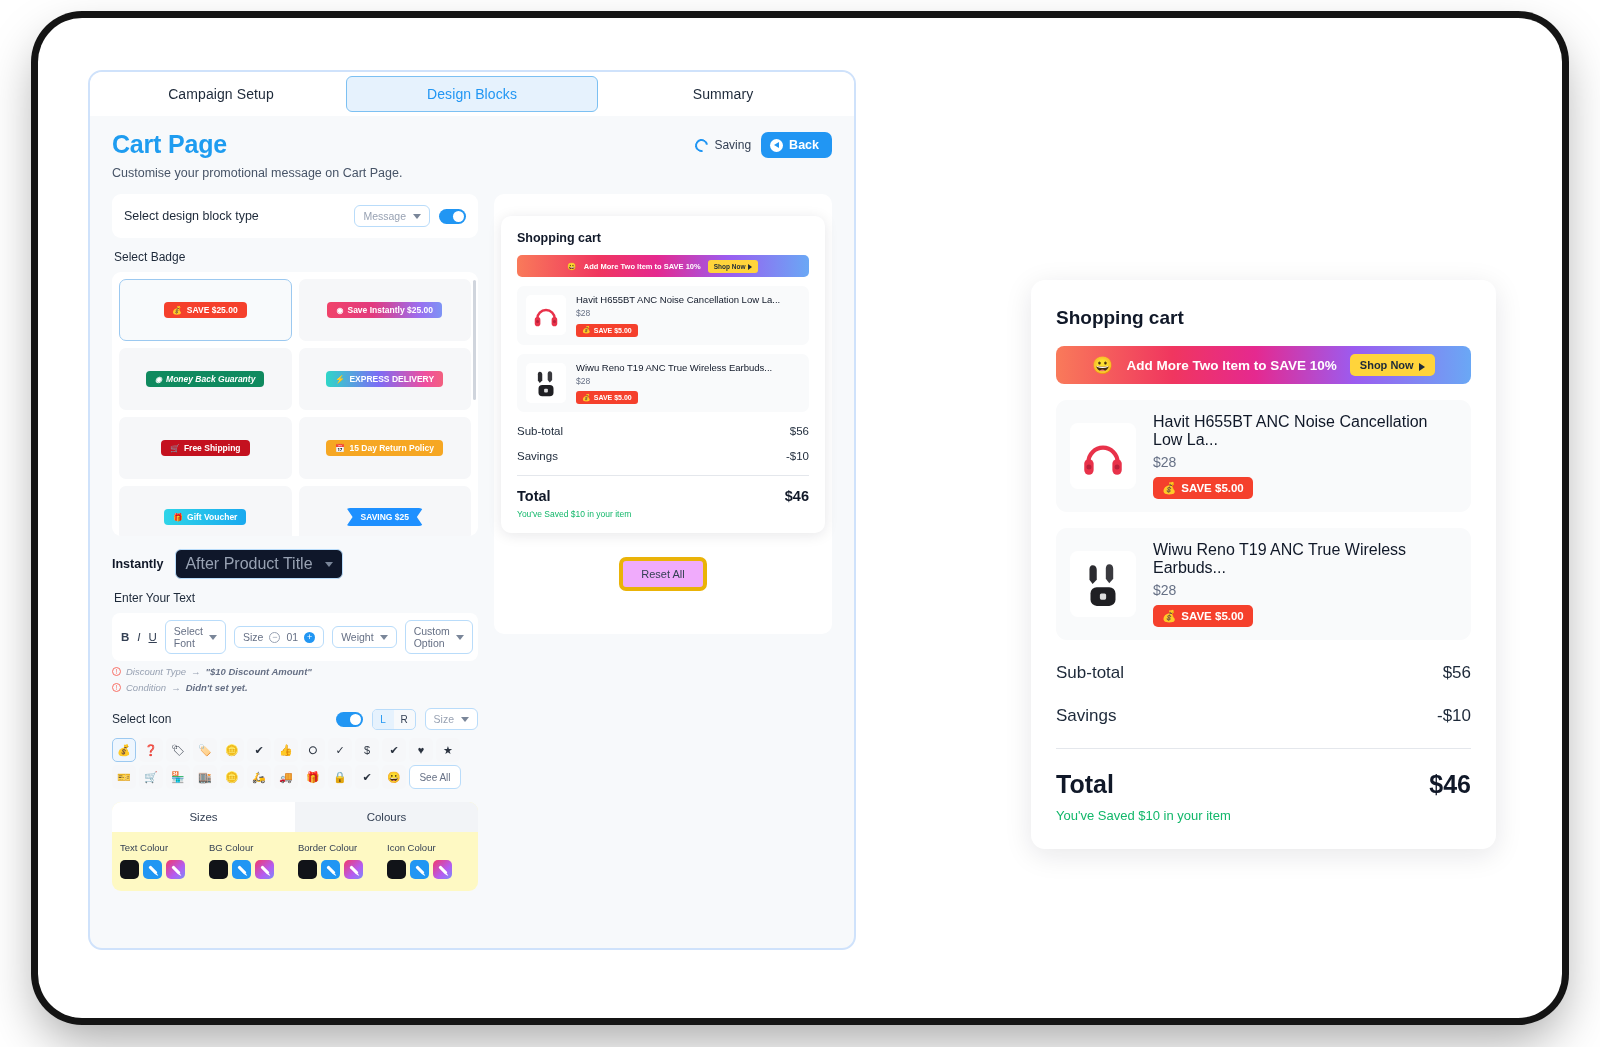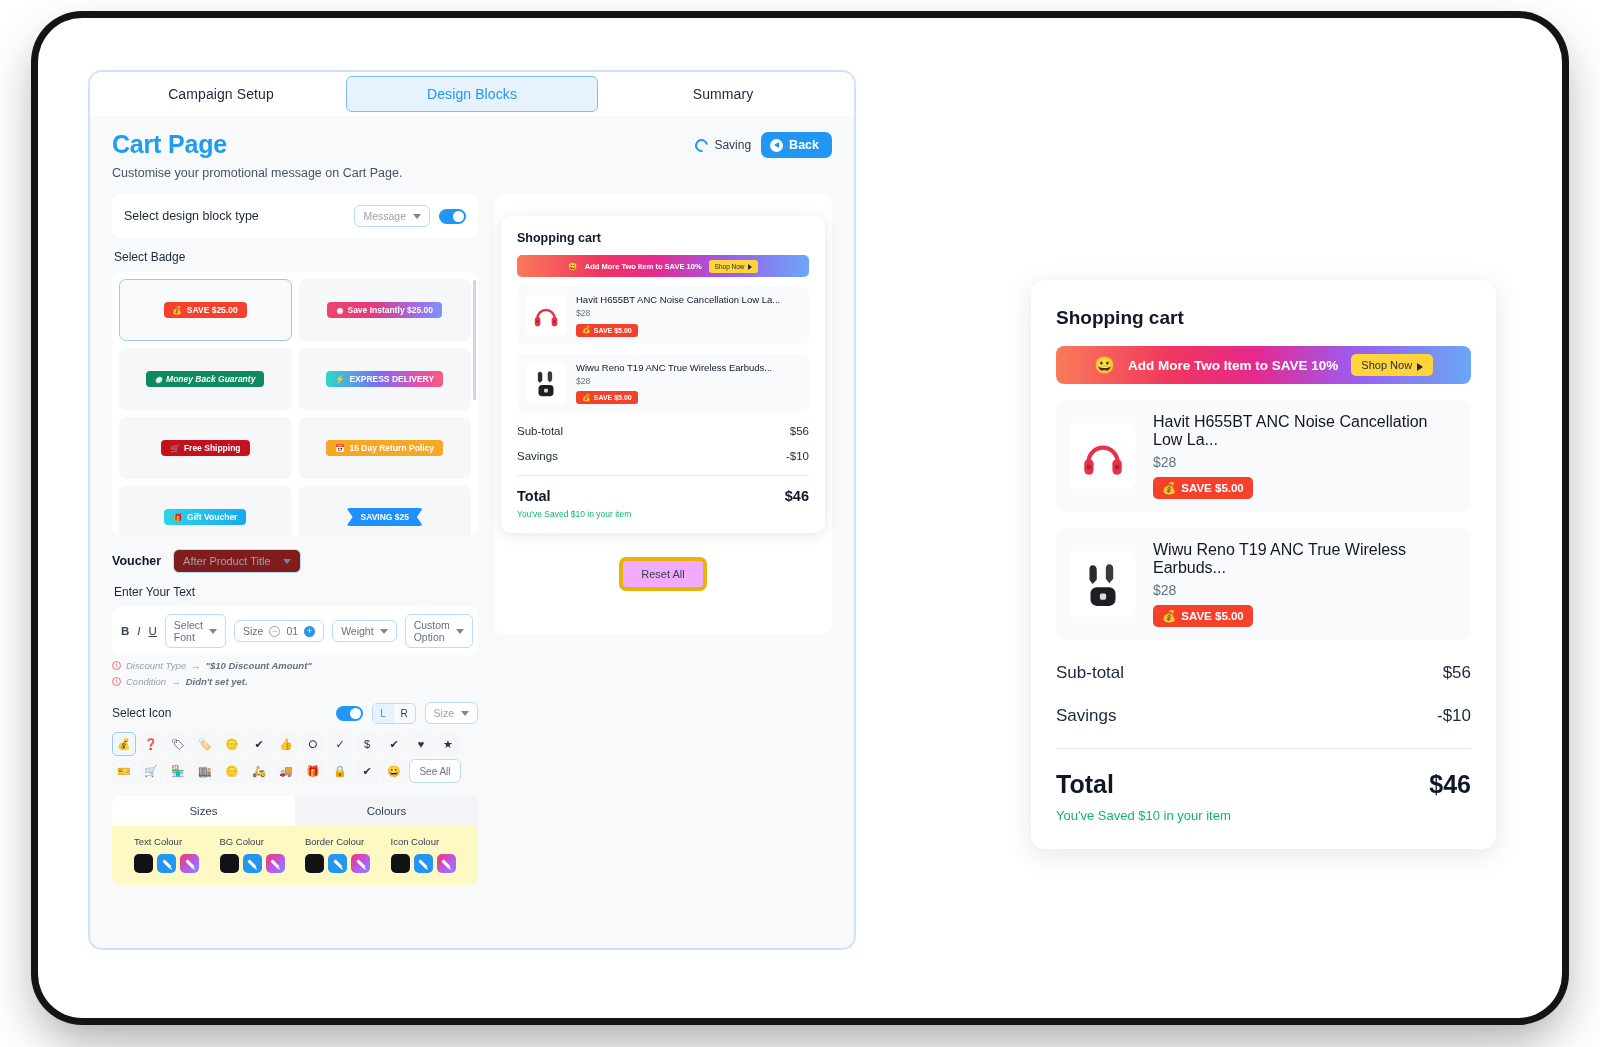--- a/index.html
+++ b/index.html
@@ -146,22 +146,22 @@
   #badge-scroll {
     position:absolute; right:2px; top:8px; width:3px; height:120px;
     background:#d0d5dd; border-radius:2px;
   }
 
   
   .inline-row { display: flex; align-items: center; gap: 12px; margin-bottom: 12px; }
   .bold-lbl { font-size: 12.5px; color: #101828; font-weight: 600; }
   .sel-box {
     display: flex; align-items: center; justify-content: space-between; gap: 12px;
-    border: 1px solid #b9dcfa; border-radius: 6px; background: #7f1d1d;
-    padding: 5px 9px; font-size: 11px; color: #98a2b3; min-width: 120px; cursor: pointer;
+    border: 1px solid #b9dcfa; border-radius: 6px; background: #0f172a;
+    padding: 5px 9px; font-size: 16px; color: #98a2b3; min-width: 120px; cursor: pointer;
   }
 
   
   #toolbar {
     background: #fff; border-radius: 8px; padding: 7px 9px;
     display: flex; align-items: center; gap: 8px; margin-bottom: 2px;
   }
   .fmt { font-size: 11.5px; color: #344054; width: 13px; text-align: center; cursor: pointer; }
   .tb-box {
     display:flex; align-items:center; gap:6px;
@@ -206,21 +206,21 @@
     display:flex;align-items:center;justify-content:center;
     font-size:10px;color:#667085;background:#fff;cursor:pointer;
   }
 
   
   #sc-card { background:#fef9c3; border-radius:9px; margin-top:13px; overflow:hidden; }
   #sc-tabs { display:flex; }
   .sc-tab { flex:1; text-align:center; font-size:11.5px; color:#344054; padding:9px 0; cursor:pointer; }
   .sc-tab.active { background:#fff; }
   .sc-tab.inactive { background:#f2f4f7; }
-  #sc-body { display:flex; padding:10px 8px 12px 8px; gap:6px;margin-left:14px; }
+  #sc-body { display:flex; padding:10px 8px 12px 8px; gap:6px; }
   .sc-col { flex:1; }
   .sc-name { font-size:9.5px; color:#344054; margin-bottom:7px; }
   .sw-row { display:flex; gap:4px; }
   .sw { width:19px;height:19px;border-radius:5px;cursor:pointer; position:relative; }
   .sw.black { background:#111318; }
   .sw.blue { background:#2196f3; }
   .sw.grad { background: linear-gradient(135deg,#f2386b,#b55cf0 60%,#7c8cf8); }
   .sw .pen {
     position:absolute; left:50%; top:50%; transform:translate(-50%,-50%) rotate(-45deg);
     width:3px;height:10px;background:#fff;border-radius:1px;
@@ -239,21 +239,21 @@
     padding: 15px 16px 14px 16px;
   }
   .cart-title { font-size: 12.5px; font-weight: 700; color: #101828; }
   .promo {
     margin-top: 10px; height: 22px; border-radius: 5px;
     background: linear-gradient(90deg,#f97a5a,#f0365f 28%,#e5298f 48%,#9b5cf0 72%,#6aa8f5 100%);
     display:flex;align-items:center;justify-content:center;gap:7px;
     font-size:7.5px;font-weight:700;color:#fff;
   }
   .shop-now {
-    background:#ffd43b;color:#1d2939;font-size:6.5px;font-weight:400;
+    background:#ffd43b;color:#1d2939;font-size:6.5px;font-weight:700;
     padding:3px 6px;border-radius:3px;display:flex;align-items:flex-end;gap:3px;cursor:pointer;
   }
   .tri { width:0;height:0;border-top:3px solid transparent;border-bottom:3px solid transparent;border-left:4px solid #1d2939; }
 
   .item {
     margin-top:9px; background:#f9fafb; border-radius:7px;
     display:flex; gap:10px; align-items:center; padding:8px 9px;
   }
   .thumb { width:40px;height:40px;background:#fff;border-radius:5px;display:flex;align-items:center;justify-content:center;flex:none; }
   .it-title { font-size:9.5px; color:#101828; }
@@ -395,21 +395,21 @@
               <div class="badge-cell">
                 <span class="badge-pill" style="background:#1e90ff;padding:4px 14px;clip-path:polygon(0 0,100% 0,92% 50%,100% 100%,0 100%,8% 50%);">
                   <span>SAVING $25</span>
                 </span>
               </div>
             </div>
           <div id="badge-scroll"></div>
         </div>
 
         <div class="inline-row">
-          <span class="bold-lbl">Voucher</span>
+          <span class="bold-lbl">Instantly</span>
           <span class="sel-box">
             <span>After Product Title</span>
             <span class="chev"></span>
           </span>
         </div>
 
         <div class="sec-label">Enter Your Text</div>
         <div id="toolbar">
           <span class="fmt" style="font-weight:700">B</span>
           <span class="fmt" style="font-style:italic">I</span>

